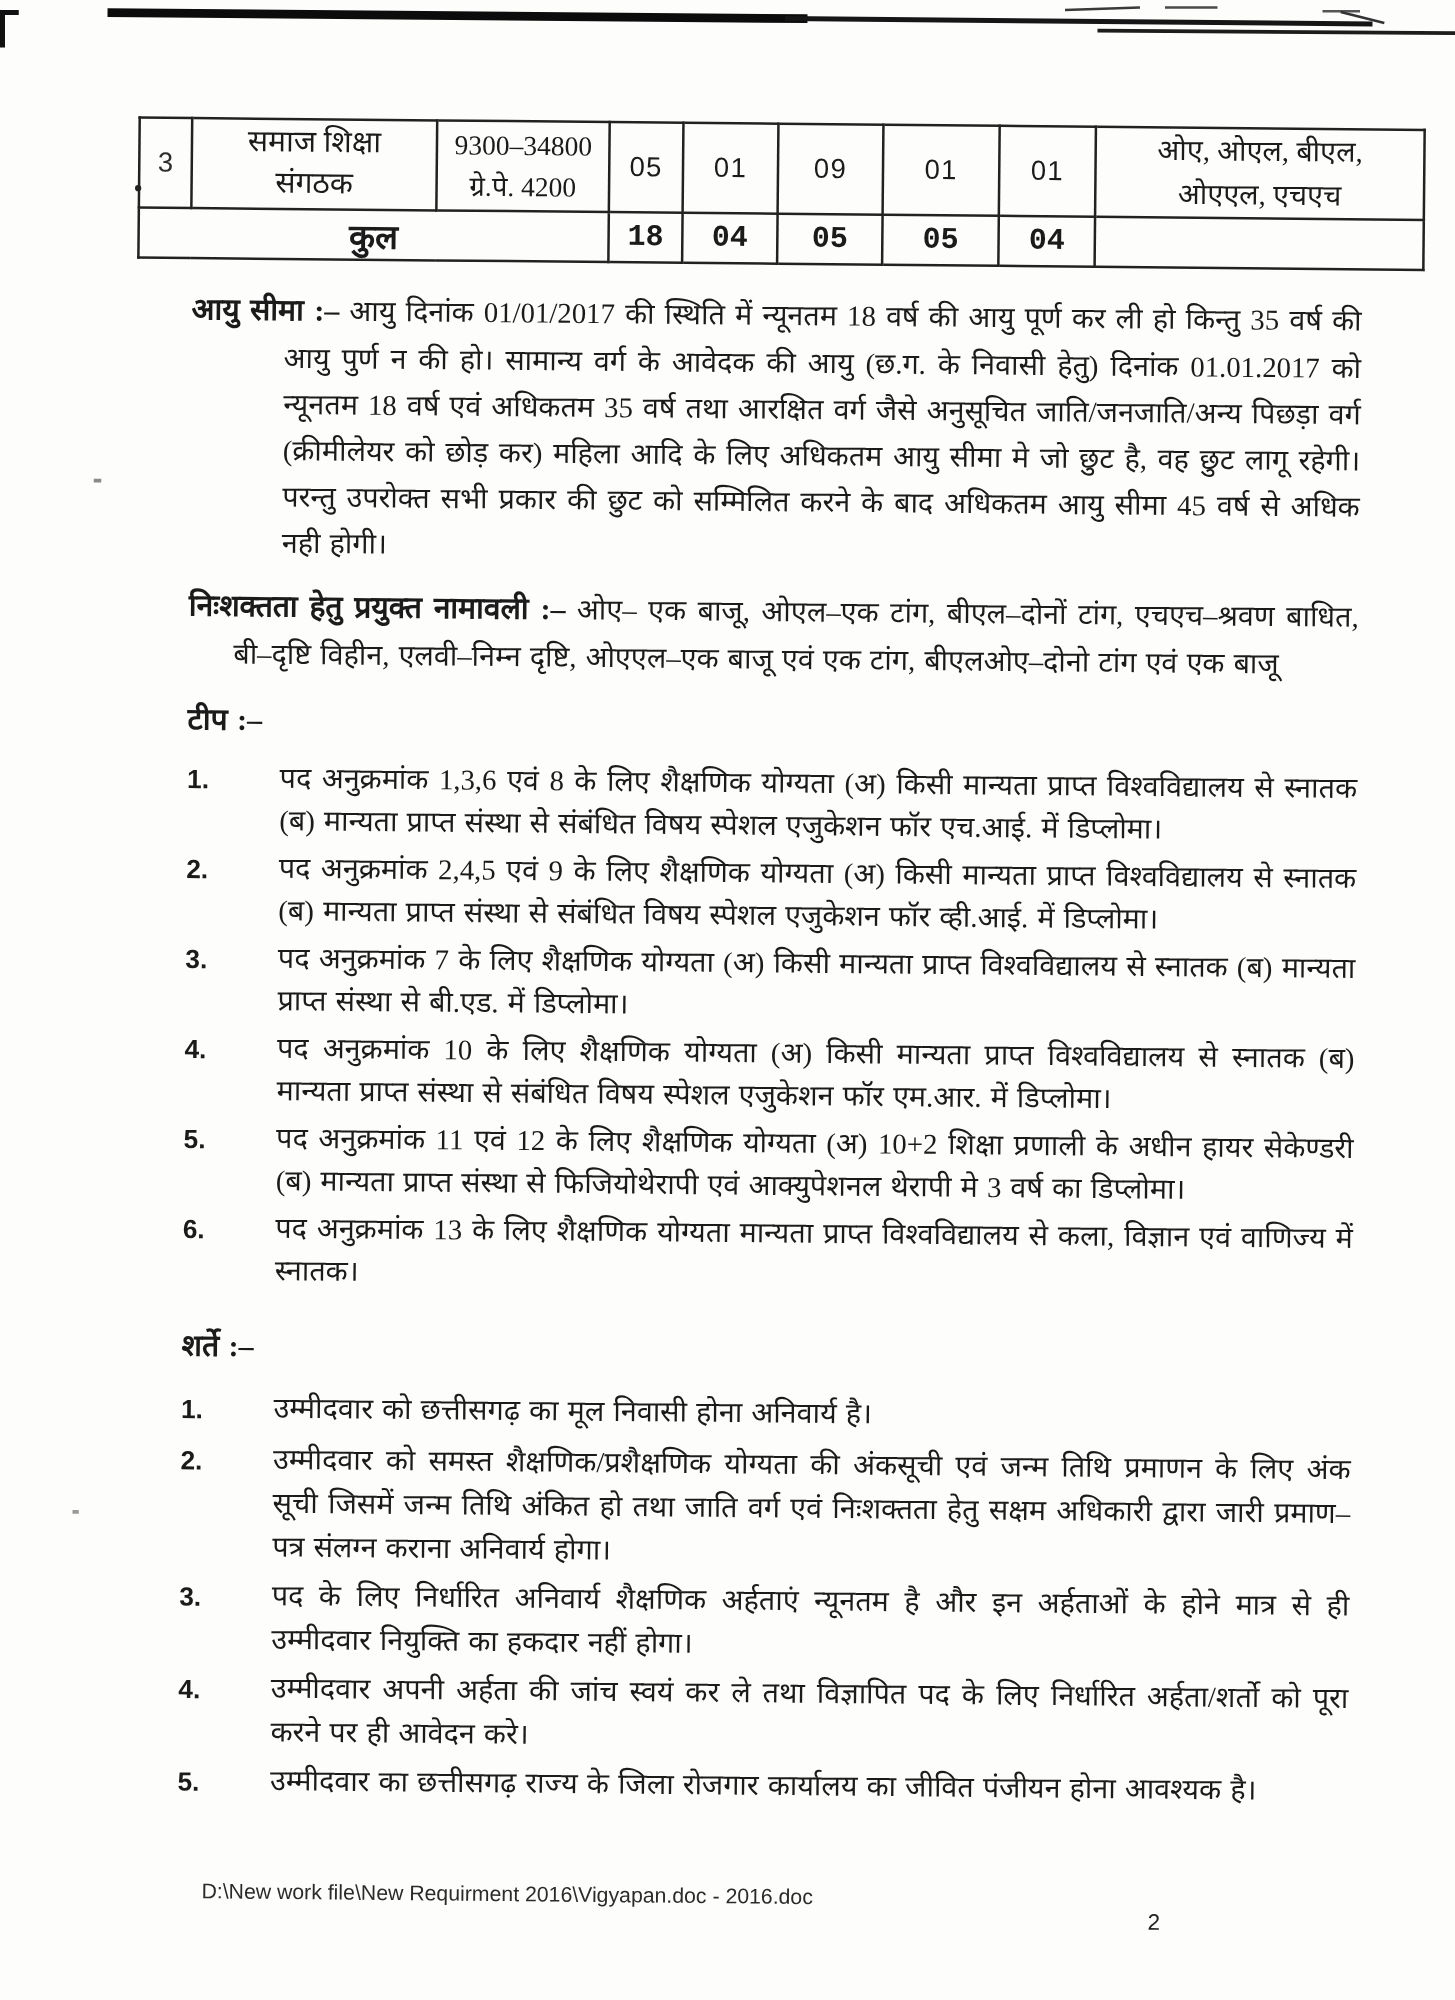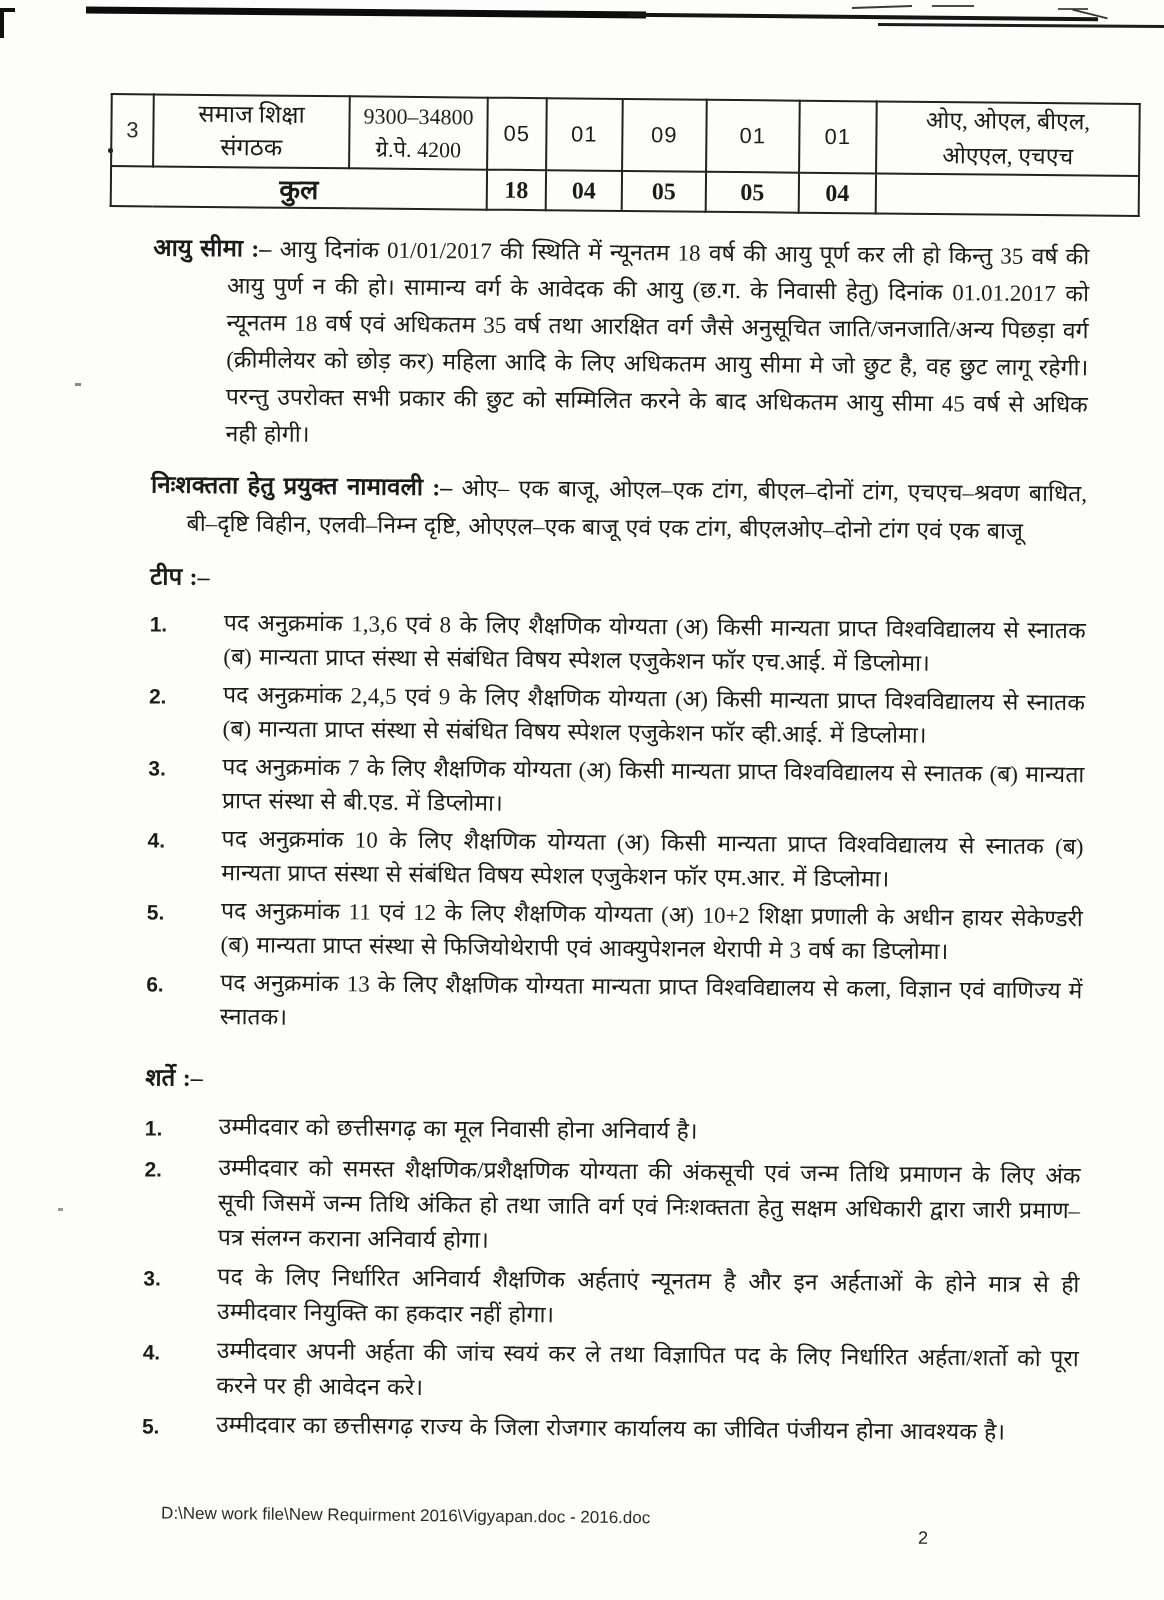--- a/index.html
+++ b/index.html
@@ -52,21 +52,21 @@
     padding: 0 4px;
     overflow: hidden;
   }
   .row-data  { height: 72px; }
   .row-total { height: 40px; }
   .cell-multiline { white-space: pre-line; line-height: 33px; font-size: 24px; }
   .serial-cell { font-family: "Liberation Sans", sans-serif; font-size: 22px; color: #2e2e2e; vertical-align: top; padding-top: 8px; }
   .num-cell { font-family: "Liberation Sans", sans-serif; font-size: 22px; vertical-align: top; padding-top: 12px; letter-spacing: 1px; }
   .disability-cell { text-align: left; padding-left: 10px; font-size: 23px; line-height: 35px; white-space: pre-line; }
   .total-label-cell { font-size: 27px; font-weight: bold; }
-  .total-num-cell { font-family: Liberation Serif, serif; font-size: 24px; font-weight: bold; }
+  .total-num-cell { font-family: Liberation Mono, monospace; font-size: 24px; font-weight: bold; }
 
   
   .text-col {
     position: absolute;
     left: 148px; top: 228px;
     width: 936px;
     font-size: 23px;
     line-height: 37px;
     text-align: justify;
     word-spacing: 1.5px;

